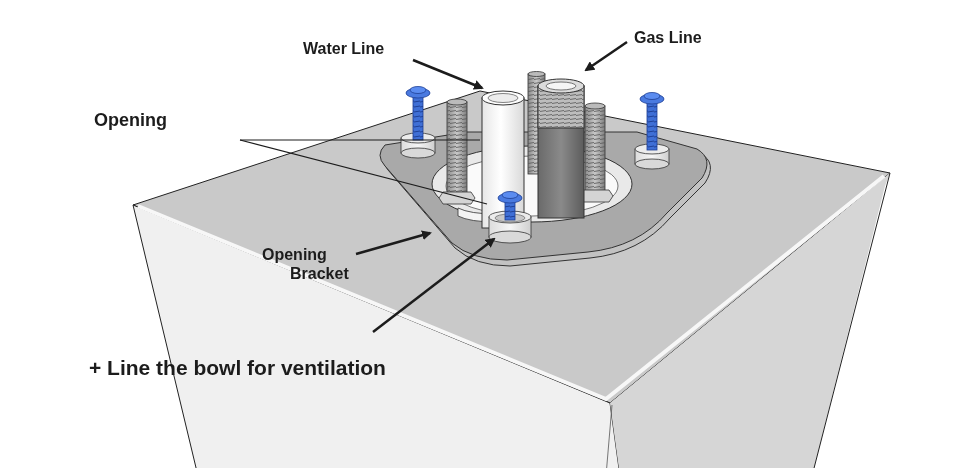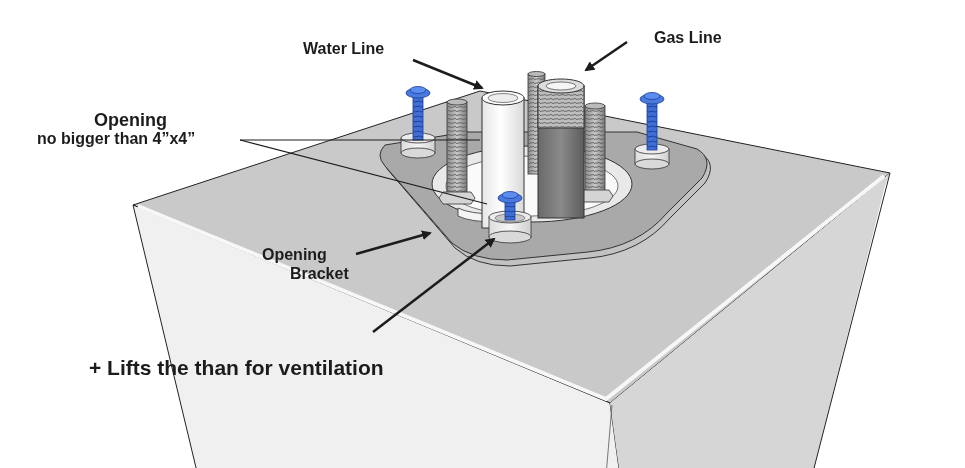--- a/index.html
+++ b/index.html
@@ -8,21 +8,21 @@
     svg.art { position: absolute; left: 0; top: 0; }
     .label {
       position: absolute;
       font-family: "Liberation Sans", sans-serif;
       font-weight: bold;
       color: #1c1c1c;
       white-space: nowrap;
       line-height: 1;
     }
     .lbl-water { left: 303px; top: 33px; font-size: 16px; }
-    .lbl-gas { left: 634px; top: 22px; font-size: 16px; margin-left: 20px; }
+    .lbl-gas { left: 634px; top: 22px; font-size: 16px; }
     .lbl-opening-title { left: 94px; top: 103px; font-size: 18px; }
     .lbl-opening-sub { left: 37px; top: 123px; font-size: 16px; }
     .lbl-mount-1 { left: 262px; top: 239px; font-size: 16px; }
     .lbl-mount-2 { left: 262px; top: 258px; font-size: 16px; margin-left: 28px; }
     .lbl-holes-1 { left: 89px; top: 326px; font-size: 21px; }
     .lbl-holes-2 { left: 89px; top: 349px; font-size: 21px; }
   </style>
 </head>
 <body>
 
@@ -155,17 +155,16 @@
       <line x1="240" y1="132" x2="480" y2="132" stroke="#1c1c1c" stroke-width="1.2"></line>
       <line x1="240" y1="132" x2="487" y2="196" stroke="#1c1c1c" stroke-width="1.2"></line>
       <line x1="356" y1="246" x2="430" y2="225" stroke="#1c1c1c" stroke-width="2.5" marker-end="url(#arrowhead)"></line>
       <line x1="373" y1="324" x2="494" y2="231" stroke="#1c1c1c" stroke-width="2.5" marker-end="url(#arrowhead)"></line>
     </g>
   </svg>
 
   <div class="label lbl-water">Water Line</div>
   <div class="label lbl-gas">Gas Line</div>
   <div class="label lbl-opening-title">Opening</div>
-  <div class="label lbl-opening-sub">no bigger than 4”x4”</div>
   <div class="label lbl-mount-1">Opening</div>
   <div class="label lbl-mount-2">Bracket</div>
-  <div class="label lbl-holes-2">+ Lifts the than for ventilation</div>
+  <div class="label lbl-holes-2">+ Line the bowl for ventilation</div>
 </div>
 
 </body></html>

